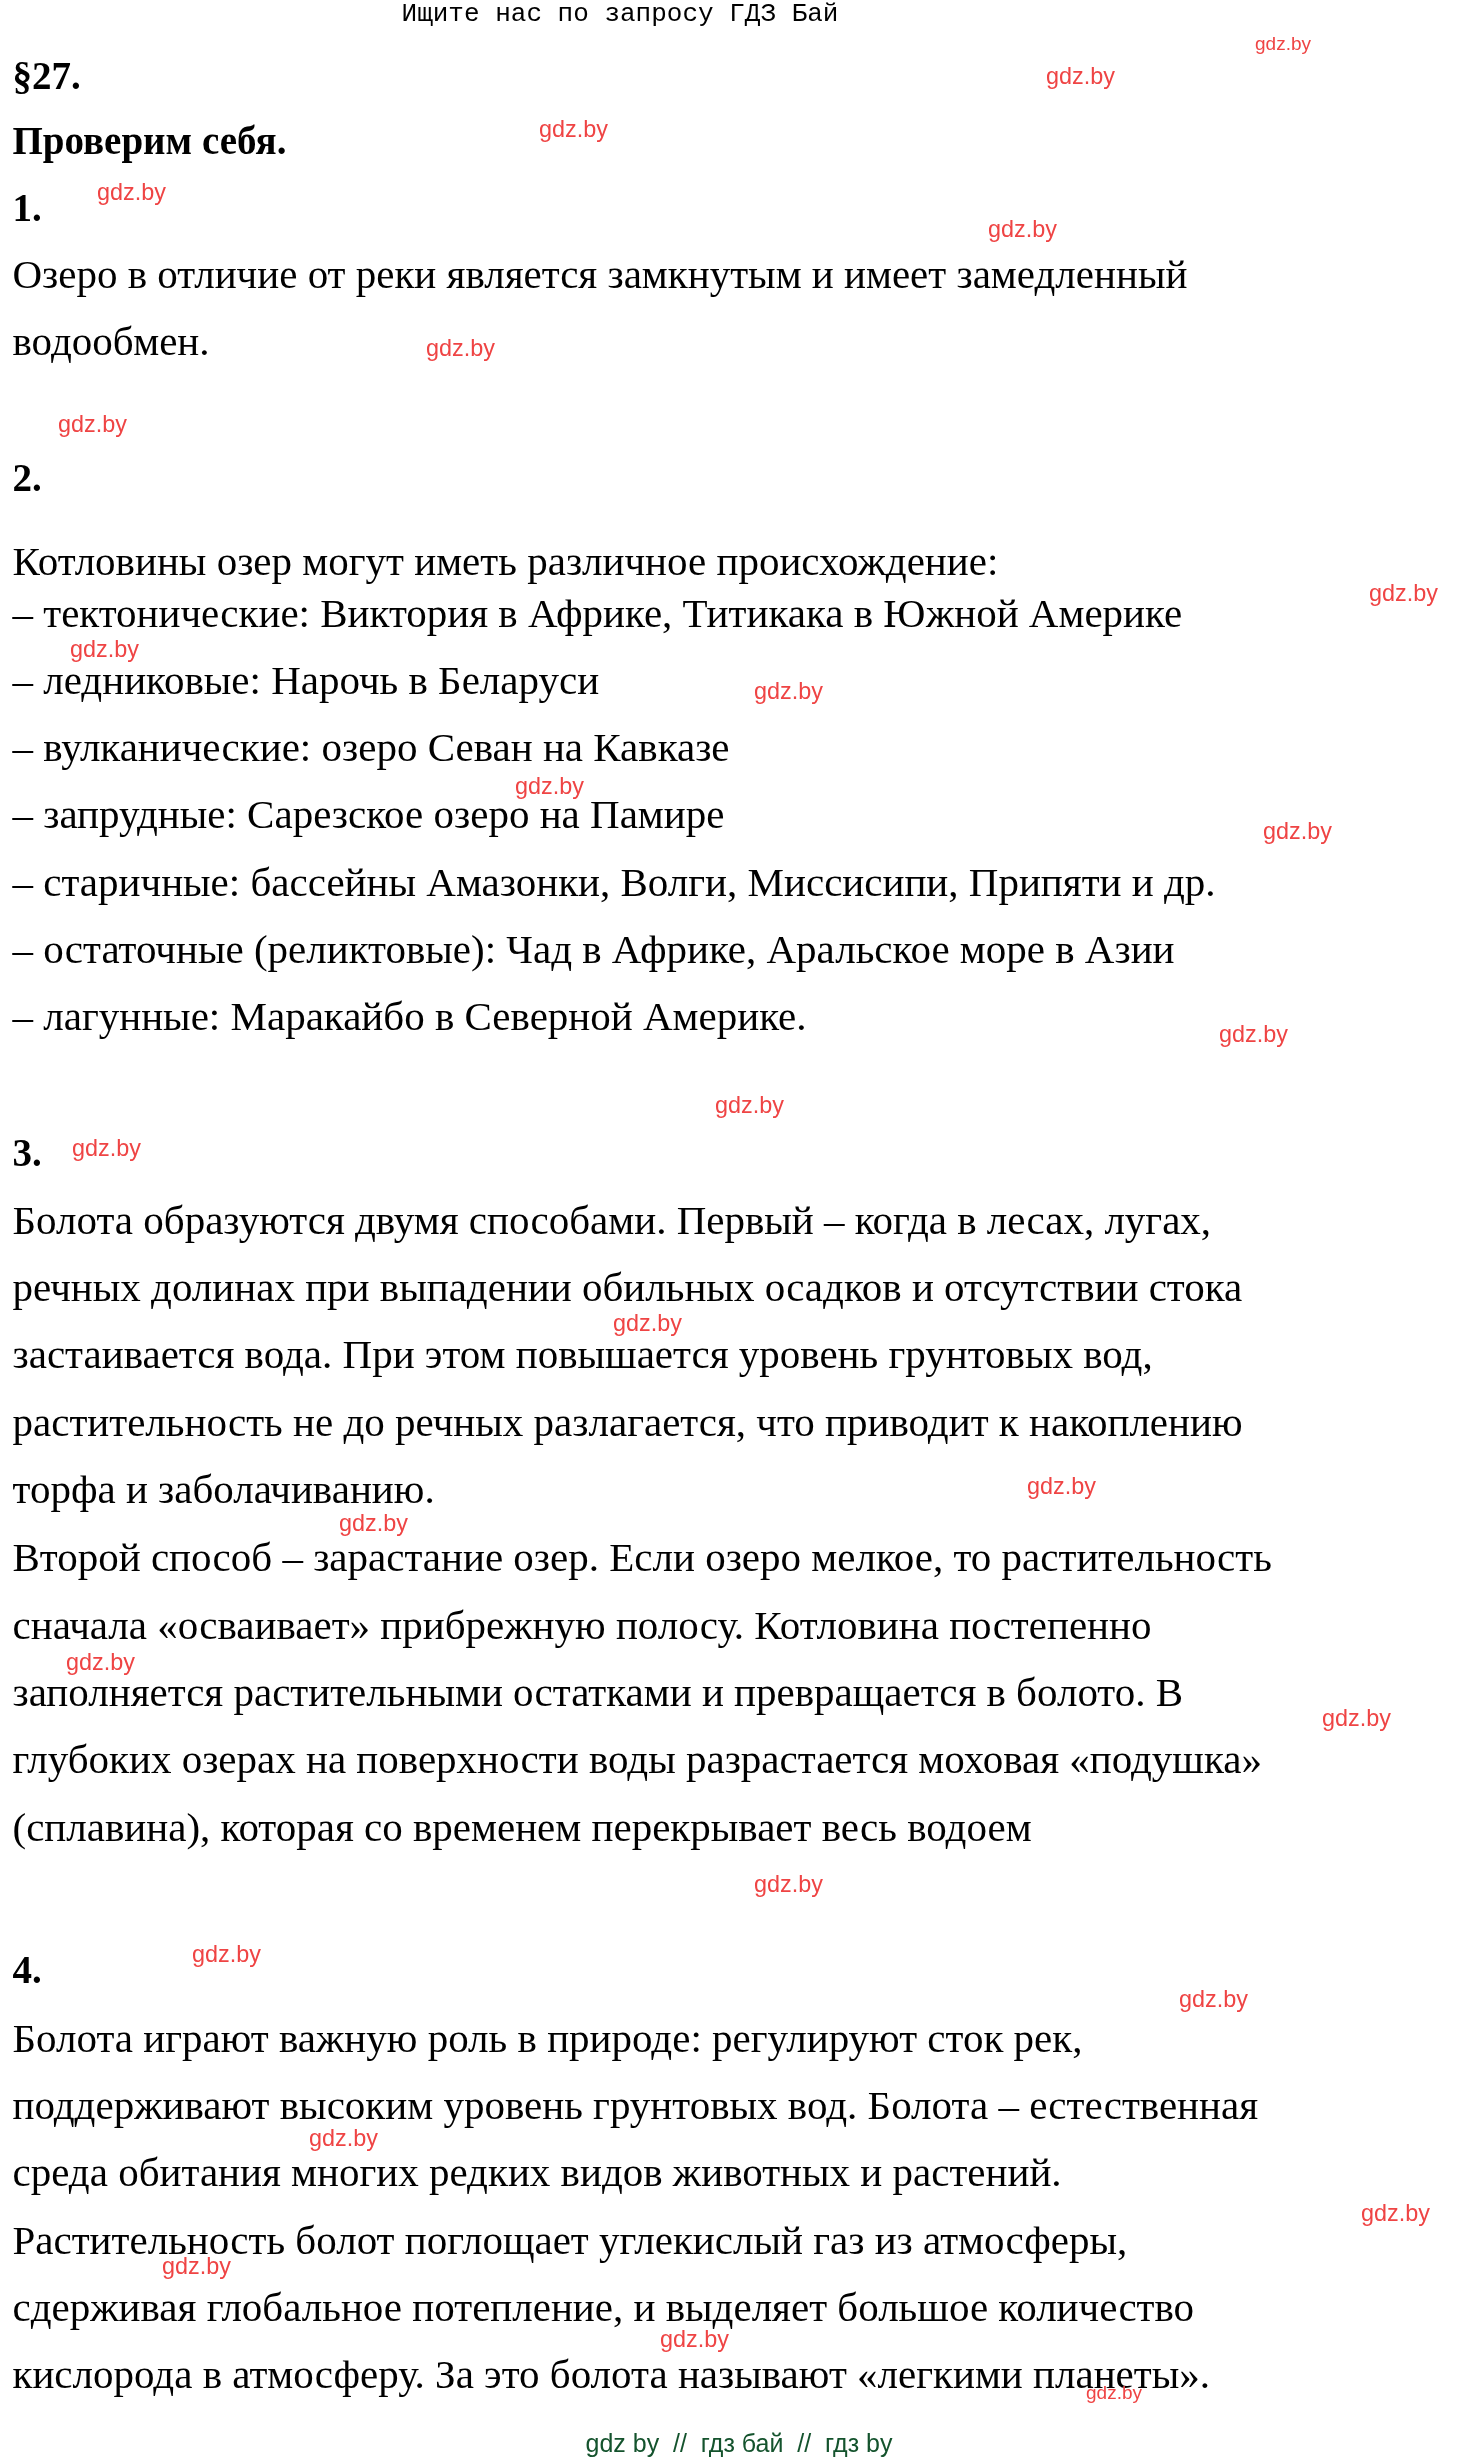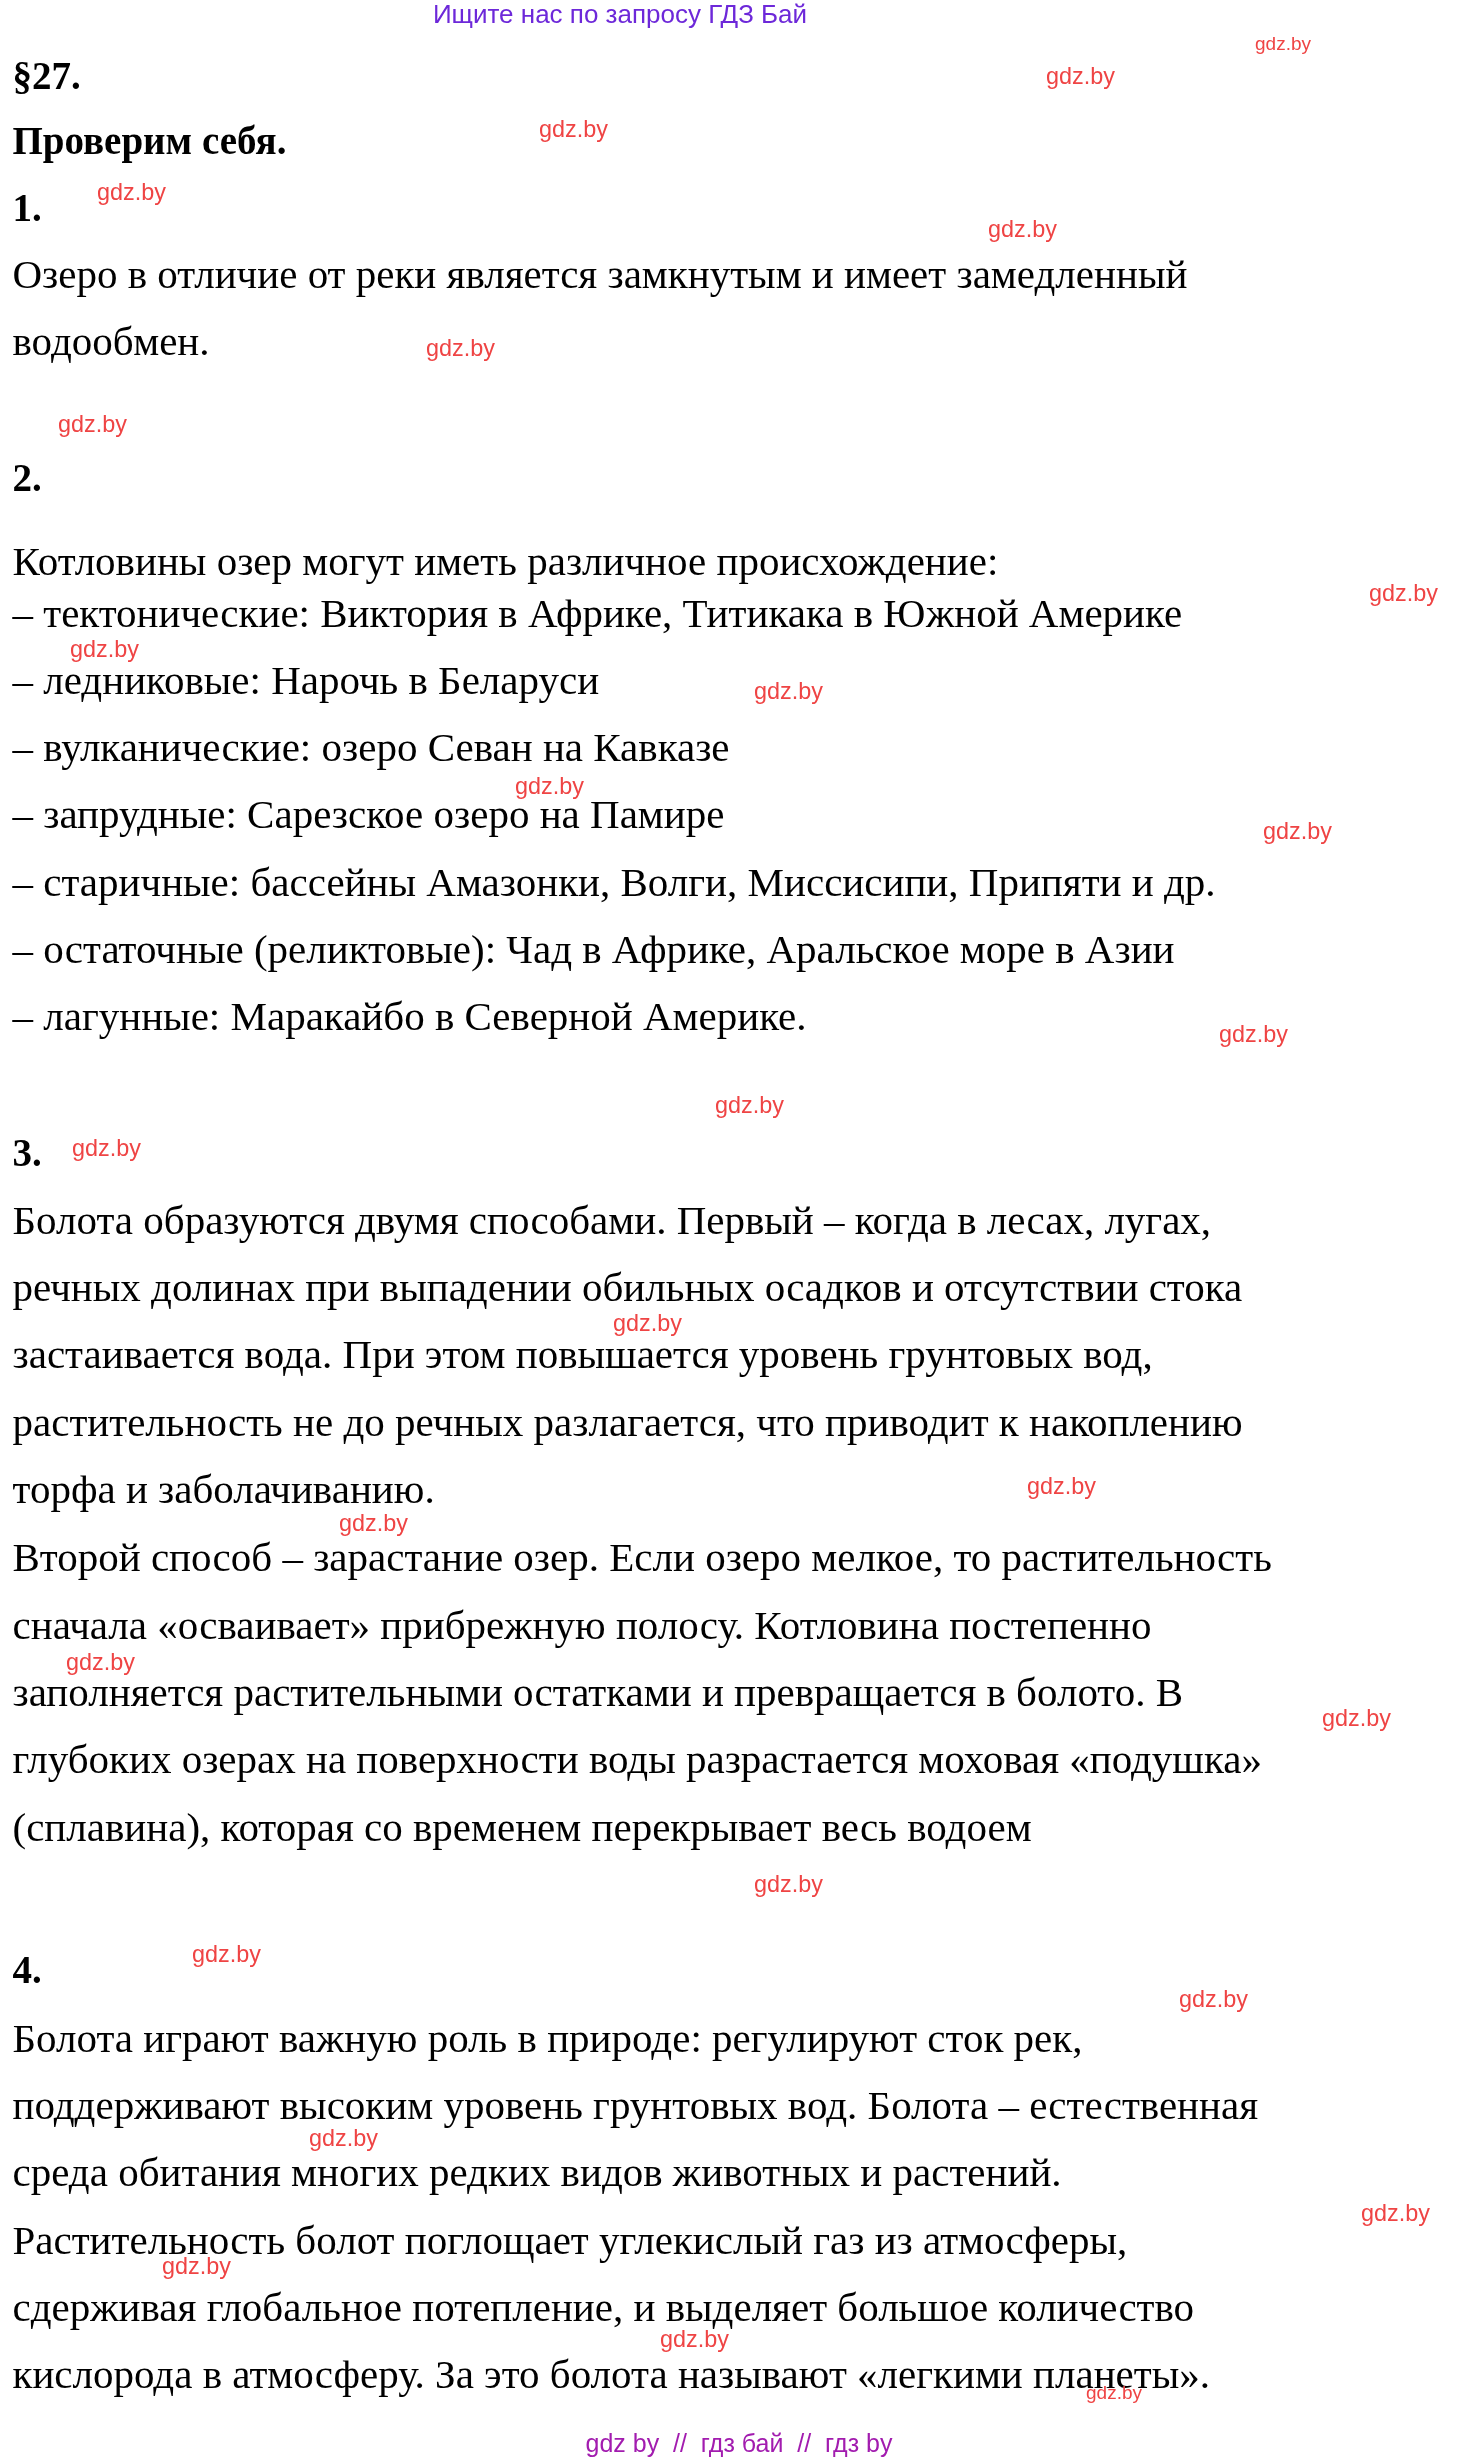--- a/index.html
+++ b/index.html
@@ -1,35 +1,35 @@
 <!DOCTYPE html>
 <html style="font-size:12.5px"><head>
 <meta charset="utf-8">
 <style>
   html, body { margin: 0; padding: 0; background: #ffffff; }
   body { width: 1478px; height: 2462px; position: relative; overflow: hidden; }
   .banner {
     position: absolute; left: 0; width: 1240px; top: 0; text-align: center;
-    font-family: Liberation Sans, sans-serif; font-size: 26px; color: #6d28d9;
+    font-family: Liberation Mono, monospace; font-size: 26px; color: #000000;
     line-height: 28px;
   }
   .txt {
     position: absolute; left: 12.5px; white-space: nowrap;
     font-family: "Liberation Serif", serif; color: #000; font-size: 41px; line-height: 47px;
   }
   .bold { font-weight: bold; }
   .h1 { font-size: 39px; }
   .wm {
     position: absolute; white-space: nowrap;
     font-family: "Liberation Sans", sans-serif; color: #ef4444; font-size: 23.4px; line-height: 25px;
   }
   .wm.small { font-size: 19px; }
   .footer {
     position: absolute; left: 0; width: 1478px; top: 2429px; text-align: center;
-    font-family: "Liberation Sans", sans-serif; font-size: 25px; color: #a21caf; white-space: pre;
+    font-family: "Liberation Sans", sans-serif; font-size: 25px; color: #14532d; white-space: pre;
   }
 </style>
 </head>
 <body>
 
 <div class="banner">Ищите нас по запросу ГДЗ Бай</div>
 
 <div class="txt bold h1" style="top:52px;">§27.</div>
 <div class="txt bold h1" style="top:117px;">Проверим себя.</div>
 

